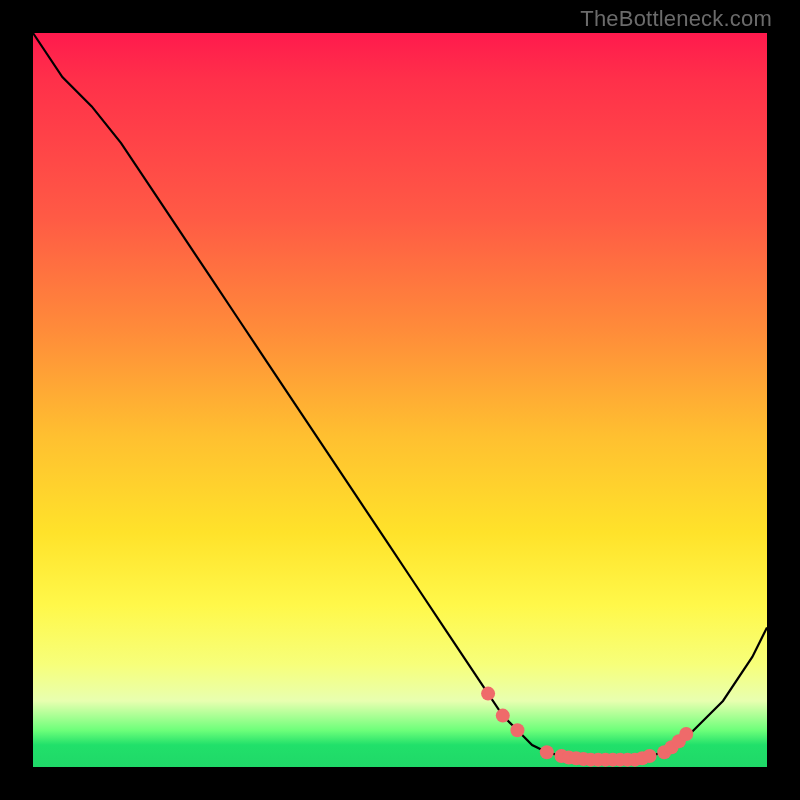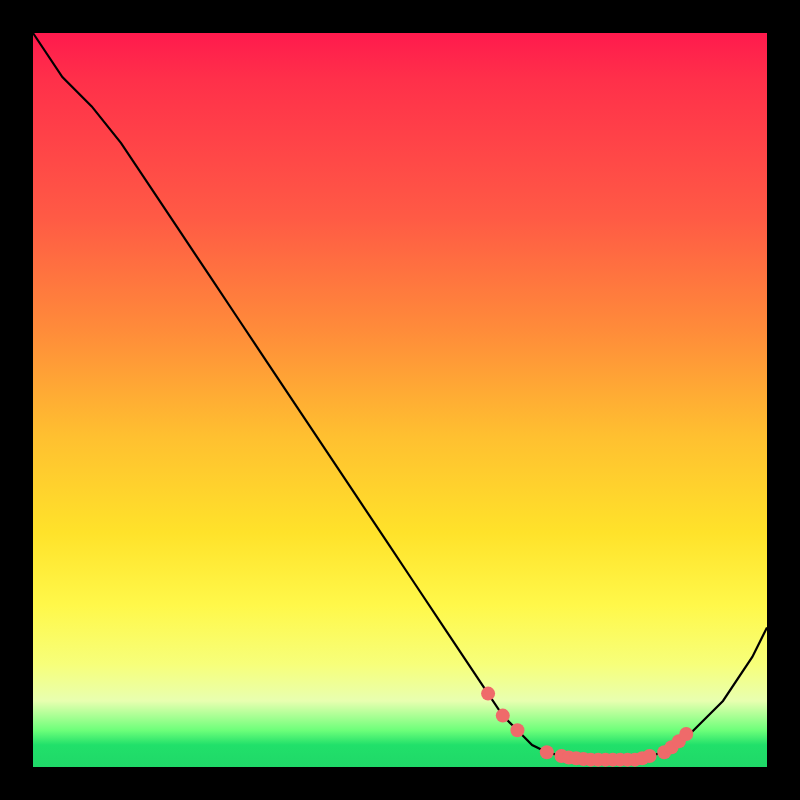--- a/index.html
+++ b/index.html
@@ -56,20 +56,21 @@
     width: 734px;
     height: 734px;
     overflow: visible;
   }
 </style>
 </head>
 <body>
 
 <div class="frame">
 
+  <div class="attribution">TheBottleneck.com</div>
 
   <div class="plot-area">
     <svg class="curve" viewBox="0 0 734 734" preserveAspectRatio="none">
       <path id="curve-path" fill="none" stroke="#000" stroke-width="2.2" d="M0.00 0.00 L29.36 44.04 L58.72 73.40 L88.08 110.10 L117.44 154.14 L146.80 198.18 L176.16 242.22 L205.52 286.26 L234.88 330.30 L264.24 374.34 L293.60 418.38 L322.96 462.42 L352.32 506.46 L381.68 550.50 L411.04 594.54 L440.40 638.58 L455.08 660.60 L469.76 682.62 L484.44 697.30 L499.12 711.98 L513.80 719.32 L543.16 726.66 L572.52 726.66 L601.88 726.66 L631.24 719.32 L645.92 711.98 L660.60 697.30 L689.96 667.94 L719.32 623.90 L734.00 594.54"></path>
       <g id="markers">
           <circle cx="455.08" cy="660.60" r="7" fill="#ef6a6a"></circle>
           <circle cx="469.76" cy="682.62" r="7" fill="#ef6a6a"></circle>
           <circle cx="484.44" cy="697.30" r="7" fill="#ef6a6a"></circle>
           <circle cx="513.80" cy="719.32" r="7" fill="#ef6a6a"></circle>
           <circle cx="528.48" cy="722.99" r="7" fill="#ef6a6a"></circle>

